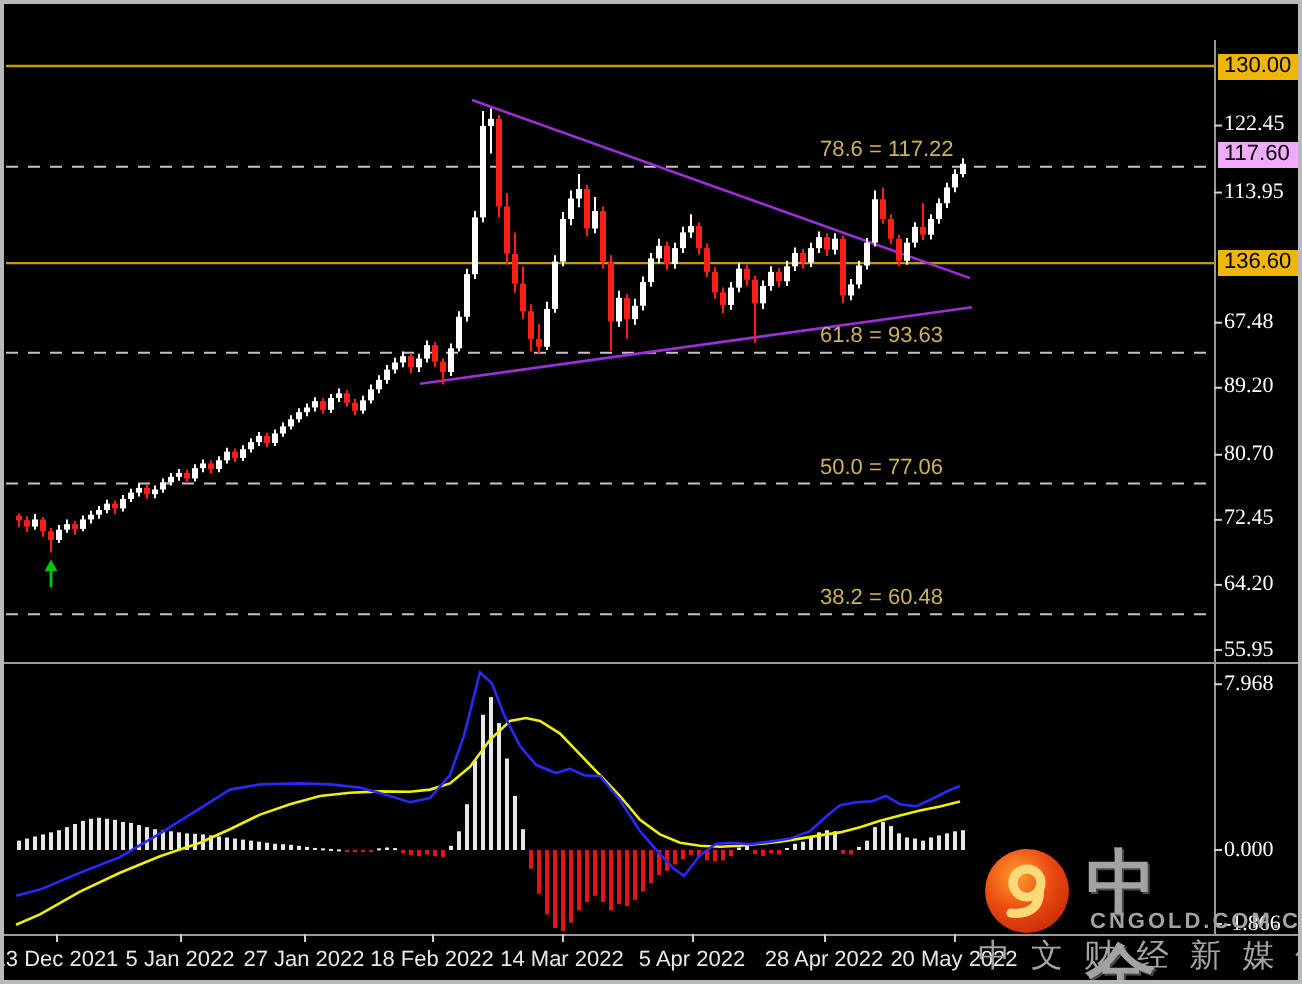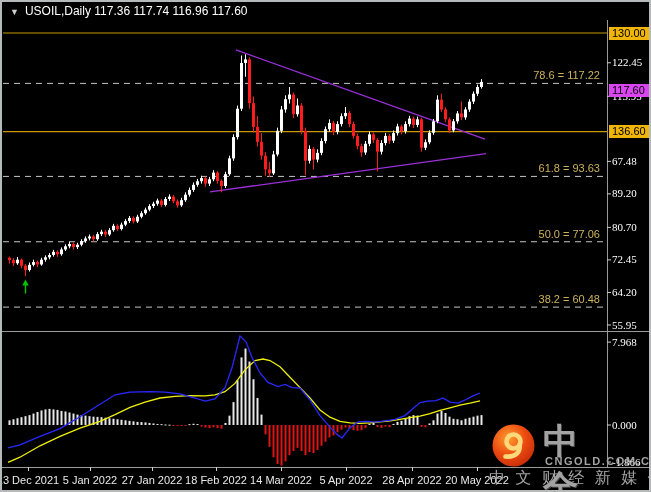--- a/index.html
+++ b/index.html
@@ -6,38 +6,35 @@
   .stage{position:relative;width:651px;height:492px;background:#000;overflow:hidden;
          font-family:"Liberation Sans",sans-serif;-webkit-font-smoothing:none;}
   .frame{position:absolute;inset:0;border:2px solid #b6baba;pointer-events:none;z-index:40;}
   .titlebar{position:absolute;left:2px;top:2px;right:2px;height:18px;background:#000;
             color:#fff;font-size:12px;line-height:18px;white-space:nowrap;z-index:30;}
   .dd{color:#cfcfcf;font-size:9px;margin:0 6px 0 8px;}
   svg.chart{position:absolute;left:0;top:0;z-index:5;}
   .lbl{position:absolute;font-size:11px;color:#fff;line-height:13px;white-space:nowrap;z-index:10;font-family:Liberation Serif, serif;}
   .axbox{position:absolute;left:609px;width:40px;height:13px;font-size:11px;line-height:13px;
          color:#000;padding-left:3px;box-sizing:border-box;z-index:12;}
-  .fib{position:absolute;width:190px;text-align:right;font-size:11px;line-height:12px;z-index:10;}
+  .fib{position:absolute;width:190px;font-size:11px;line-height:12px;z-index:10;}
   .date{position:absolute;top:474px;width:90px;text-align:center;font-size:11px;color:#e9e9e9;z-index:10;}
   .macdlbl{position:absolute;left:8px;top:335px;font-size:11px;color:#fff;z-index:10;}
   .watermark{position:absolute;z-index:20;}
   .wm-brand{position:absolute;left:543px;top:418px;font-size:35px;font-weight:bold;color:#a3a3a3;
             letter-spacing:2px;text-shadow:1px 1px 0 #4a4a4a;}
   .wm-domain{position:absolute;left:545px;top:455px;font-size:11px;font-weight:bold;color:#a3a3a3;letter-spacing:1.5px;}
   .wm-tagline{position:absolute;left:489px;top:468px;width:172px;font-size:16px;color:#a3a3a3;
               letter-spacing:3px;white-space:nowrap;}
   .wm-logo{position:absolute;left:491px;top:423px;width:45px;height:45px;}
 </style>
 </head>
 <body>
 
 <div class="stage">
-  <div class="titlebar">
-    <span class="dd">▼</span><span>USOIL,Daily  117.36 117.74 116.96 117.60</span>
-  </div>
 
   <svg class="chart" id="chart-svg" width="651" height="492" viewBox="0 0 651 492">
       <line x1="607.5" y1="20" x2="607.5" y2="467" stroke="#9a9a9a" stroke-width="1"></line>
       <line x1="2" y1="331.5" x2="649" y2="331.5" stroke="#9a9a9a"></line>
       <line x1="2" y1="467.5" x2="649" y2="467.5" stroke="#9a9a9a"></line>
       <line x1="3" y1="33" x2="607" y2="33" stroke="#c89a00" stroke-width="1.2"></line>
       <line x1="3" y1="131.575" x2="607" y2="131.575" stroke="#c89a00" stroke-width="1.2"></line>
       <line x1="3" y1="83.39154" x2="607" y2="83.39154" stroke="#c4c4c4" stroke-dasharray="6 5"></line>
       <line x1="3" y1="176.40691" x2="607" y2="176.40691" stroke="#c4c4c4" stroke-dasharray="6 5"></line>
       <line x1="3" y1="241.74241999999998" x2="607" y2="241.74241999999998" stroke="#c4c4c4" stroke-dasharray="6 5"></line>
@@ -440,21 +437,21 @@
       <div class="lbl" style="left:612px;top:56.3px">122.45</div>
       <div class="lbl" style="left:612px;top:89.8px">113.95</div>
       <div class="lbl" style="left:612px;top:154.8px">67.48</div>
       <div class="lbl" style="left:612px;top:187.4px">89.20</div>
       <div class="lbl" style="left:612px;top:220.9px">80.70</div>
       <div class="lbl" style="left:612px;top:253.4px">72.45</div>
       <div class="lbl" style="left:612px;top:285.9px">64.20</div>
       <div class="lbl" style="left:612px;top:318.5px">55.95</div>
       <div class="axbox" style="top:26.5px;background:#efb509">130.00</div>
       <div class="axbox" style="top:125.1px;background:#efb509">136.60</div>
-      <div class="axbox" style="top:84px;background:#d946ef">117.60</div>
+      <div class="axbox" style="top:71px;background:#f0abfc">117.60</div>
       <div class="lbl" style="left:612px;top:335.6px">7.968</div>
       <div class="lbl" style="left:612px;top:418.5px">0.000</div>
       <div class="lbl" style="left:612px;top:455.5px">-1.866</div>
       <div class="date" style="left:-17px">13 Dec 2021</div>
       <div class="date" style="left:45px">5 Jan 2022</div>
       <div class="date" style="left:107px">27 Jan 2022</div>
       <div class="date" style="left:171px">18 Feb 2022</div>
       <div class="date" style="left:236px">14 Mar 2022</div>
       <div class="date" style="left:301px">5 Apr 2022</div>
       <div class="date" style="left:367px">28 Apr 2022</div>

